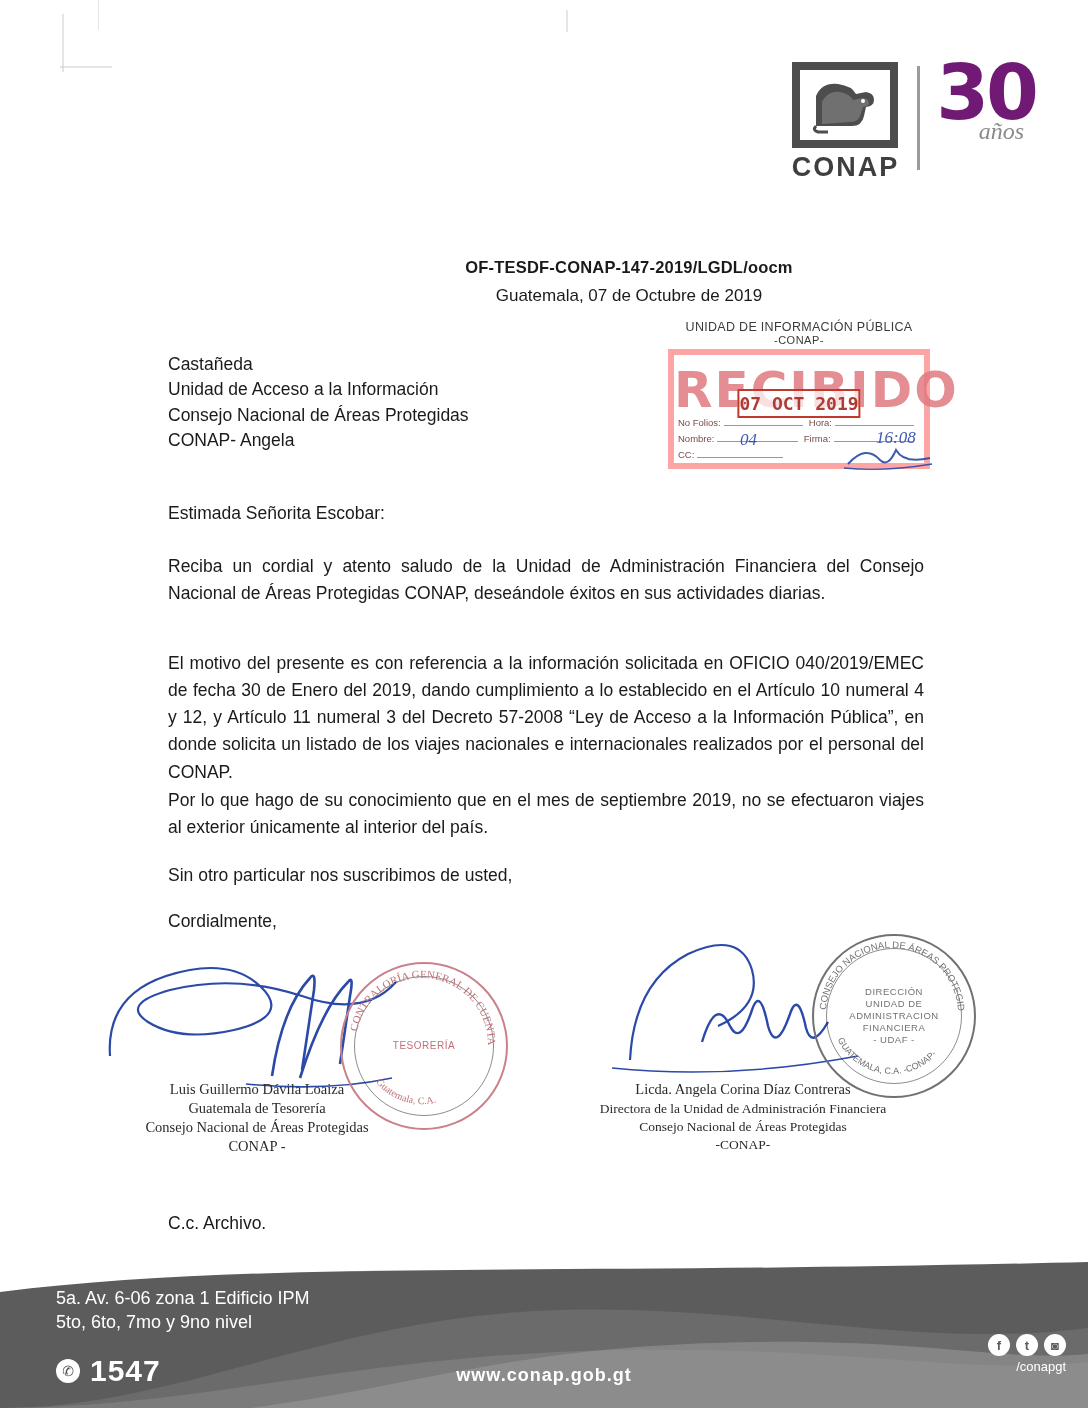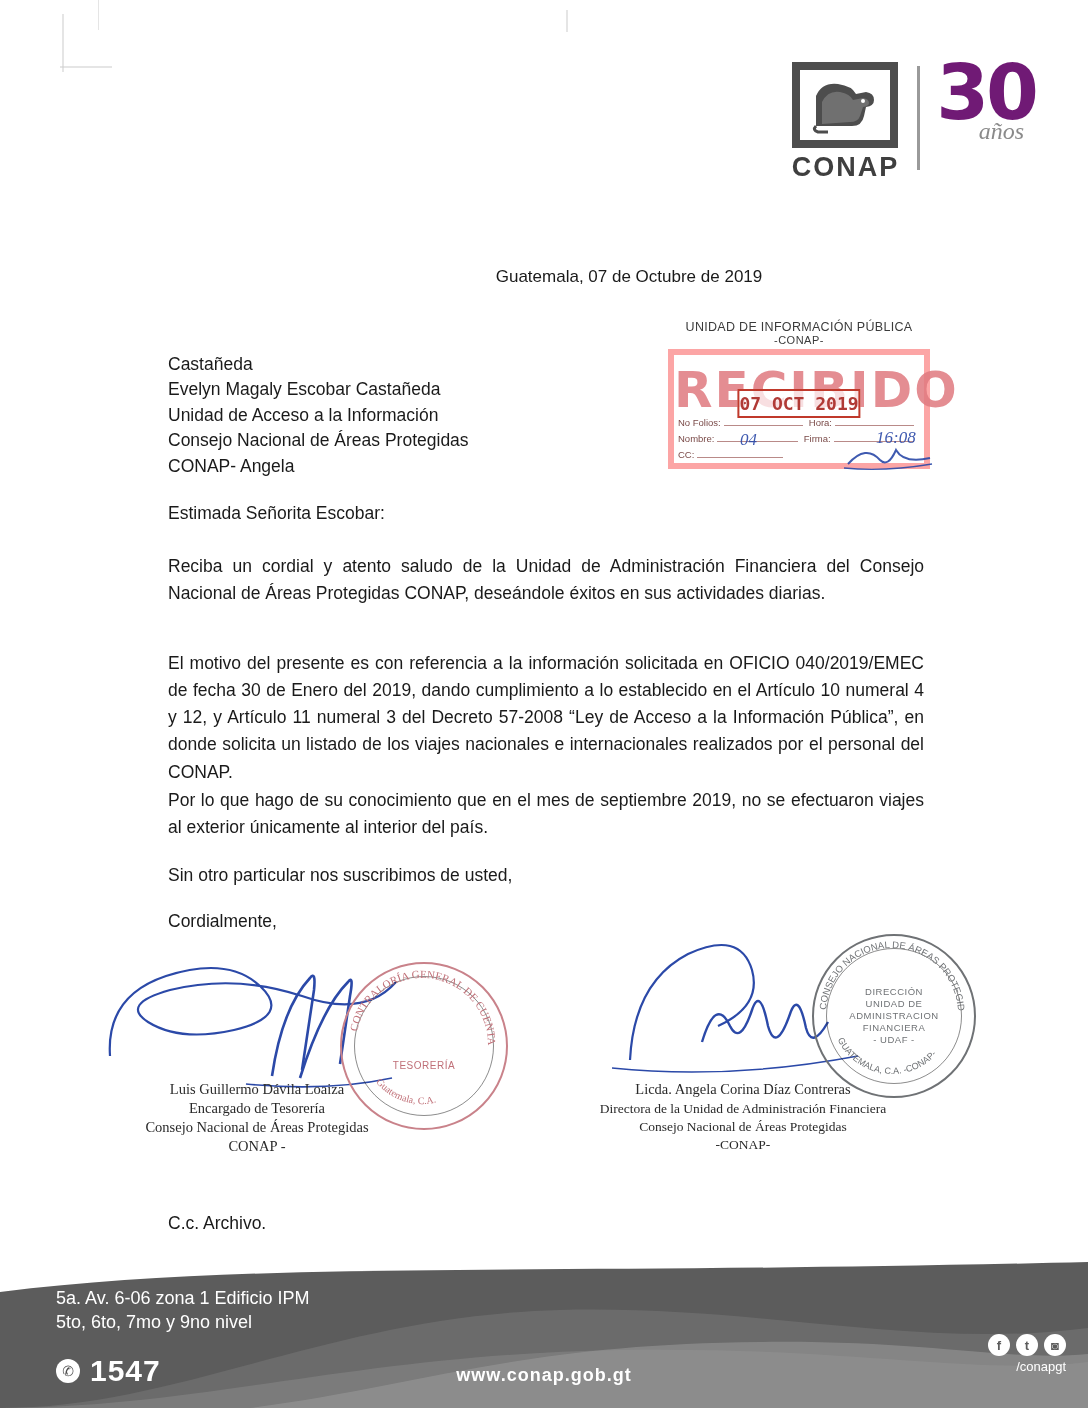--- a/index.html
+++ b/index.html
@@ -68,21 +68,21 @@
   .sig-right{position:absolute;left:598px;top:150px;text-align:center;width:290px;}
   .sig-left div{font-family:"Liberation Serif",serif;font-size:14.5px;line-height:1.3;color:#2a2a2a;}
   .sig-right div{font-family:"Liberation Serif",serif;font-size:13.5px;line-height:1.35;color:#2a2a2a;}
   .sig-right .nm{font-size:14.5px;}
 
   .seal{position:absolute;border:2px solid #c9828a;border-radius:50%;}
   .seal-l{left:340px;top:962px;width:164px;height:164px;}
   .seal-r{left:812px;top:934px;width:160px;height:160px;border-color:#6f7275;}
   .seal-txt{position:absolute;left:0;right:0;top:50%;transform:translateY(-50%);
             text-align:center;font-size:10px;color:#8a8a8a;line-height:1.25;letter-spacing:.5px;}
-  .seal-l .seal-txt{color:#c07078;margin-top:20px;}
+  .seal-l .seal-txt{color:#c07078;}
   .seal-ring{position:absolute;inset:12px;border:1px solid currentColor;border-radius:50%;
              opacity:.5;}
   .seal-arc{position:absolute;inset:-2px;font-size:8.5px;color:#8a8a8a;}
 
   
   .cc{position:absolute;left:168px;top:1213px;font-size:17.5px;}
 
   
   .footer{position:absolute;left:0;bottom:0;width:1088px;height:150px;overflow:hidden;}
   .f-wave1{position:absolute;left:0;bottom:0;width:1088px;height:150px;}
@@ -123,20 +123,21 @@
     </div>
     <div class="logo-sep"></div>
     <div class="anniv">
       <div class="anniv-30">30</div>
       <div class="anniv-anos">años</div>
     </div>
   </div>
 
   <div class="ref">
     <div class="ref-wrap">
+      <div class="ref-line1">OF-TESDF-CONAP-147-2019/LGDL/oocm</div>
       <div class="ref-line2">Guatemala, 07 de Octubre de 2019</div>
     </div>
   </div>
 
   <div class="stamp">
     <div class="stamp-t1">UNIDAD DE INFORMACIÓN PÚBLICA</div>
     <div class="stamp-t2">-CONAP-</div>
     <div class="stamp-box">
       <div class="recibido">RECIBIDO</div>
       <div class="date-box">
@@ -165,21 +166,20 @@
     <span class="ink" style="left:72px;top:110px;font-size:17px;">04</span>
     <span class="ink" style="left:208px;top:108px;font-size:17px;">16:08</span>
     <svg class="ink" style="left:176px;top:118px;" width="90" height="36" viewBox="0 0 90 36" aria-hidden="true">
       <path d="M4 26 Q22 6 36 22 Q44 30 52 12 Q60 26 86 20" stroke="#2b49a8" stroke-width="2" fill="none"></path>
       <path d="M0 30 Q40 34 88 26" stroke="#2b49a8" stroke-width="1.4" fill="none"></path>
     </svg>
   </div>
 
   <div class="recipient">
     <div>Castañeda</div>
-    <div>Evelyn Magaly Escobar Castañeda</div>
     <div>Unidad de Acceso a la Información</div>
     <div>Consejo Nacional de Áreas Protegidas</div>
     <div>CONAP- Angela</div>
   </div>
 
   <div class="greet">Estimada Señorita Escobar:</div>
   <div class="para p1">Reciba un cordial y atento saludo de la Unidad de Administración Financiera del Consejo Nacional de Áreas Protegidas CONAP, deseándole éxitos en sus actividades diarias.</div>
   <div class="para p2">El motivo del presente es con referencia a la información solicitada en OFICIO 040/2019/EMEC de fecha 30 de Enero del 2019, dando cumplimiento a lo establecido en el Artículo 10 numeral 4 y 12,  y Artículo 11 numeral 3 del Decreto 57-2008 “Ley de Acceso a la Información Pública”, en donde solicita un listado de los viajes nacionales e internacionales realizados por el personal del CONAP.</div>
   <div class="para p3">Por lo que hago de su conocimiento que en el mes de septiembre 2019, no se efectuaron viajes al exterior únicamente al interior del país.</div>
   <div class="para p5">Cordialmente,</div>
@@ -197,21 +197,21 @@
 
     <svg style="position:absolute;left:590px;top:0;" width="330" height="176" viewBox="0 0 330 176" aria-hidden="true">
       <path d="M40 130 Q44 52 98 24 Q150 0 162 40 Q172 76 128 96" stroke="#2b49a8" stroke-width="2.2" fill="none"></path>
       <path d="M112 112 Q126 66 140 96 Q150 116 162 80 Q170 56 178 96 Q186 124 200 84
                Q208 60 216 98 Q222 120 238 92" stroke="#2b49a8" stroke-width="2.4" fill="none"></path>
       <path d="M22 138 Q140 150 268 126" stroke="#2b49a8" stroke-width="1.5" fill="none"></path>
     </svg>
 
     <div class="sig-left">
       <div>Luis Guillermo Dávila Loaiza</div>
-      <div>Encargado de Tesorería</div>
+      <div>Guatemala de Tesorería</div>
       <div>Consejo Nacional de Áreas Protegidas</div>
       <div>CONAP -</div>
     </div>
 
     <div class="sig-right">
       <div class="nm">Licda. Angela Corina Díaz Contreras</div>
       <div>Directora de la Unidad de Administración Financiera</div>
       <div>Consejo Nacional de Áreas Protegidas</div>
       <div>-CONAP-</div>
     </div>

